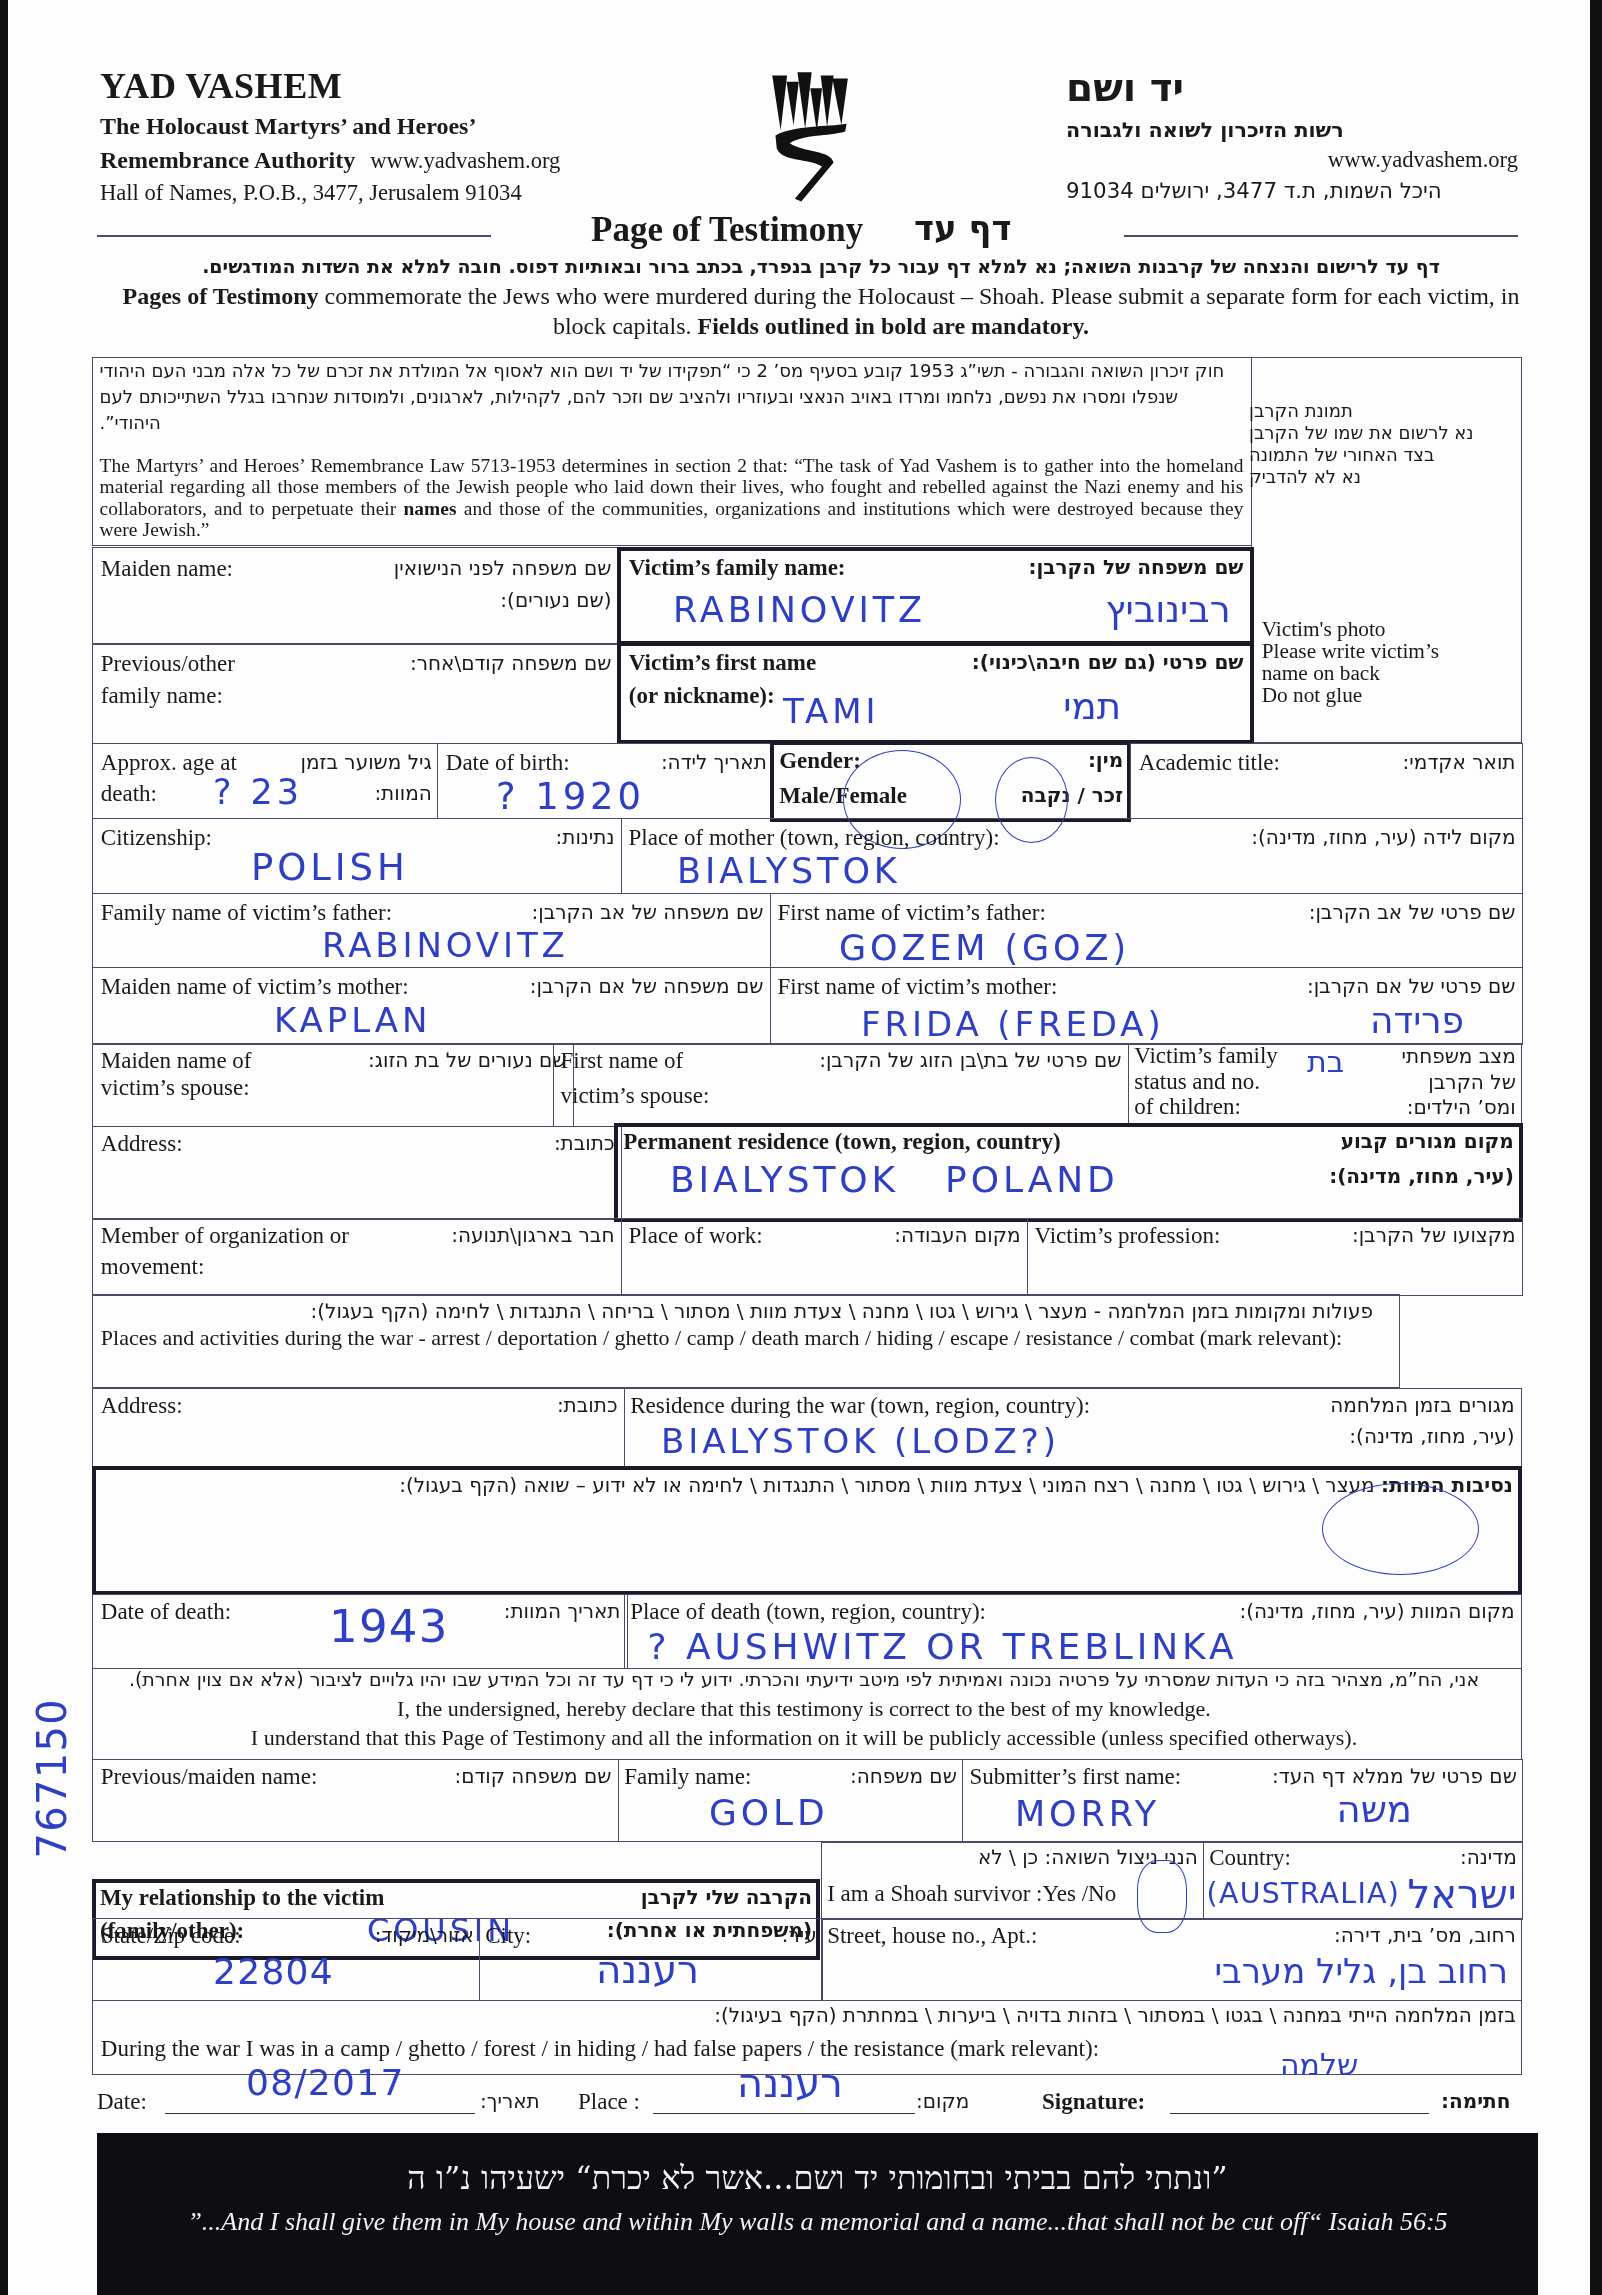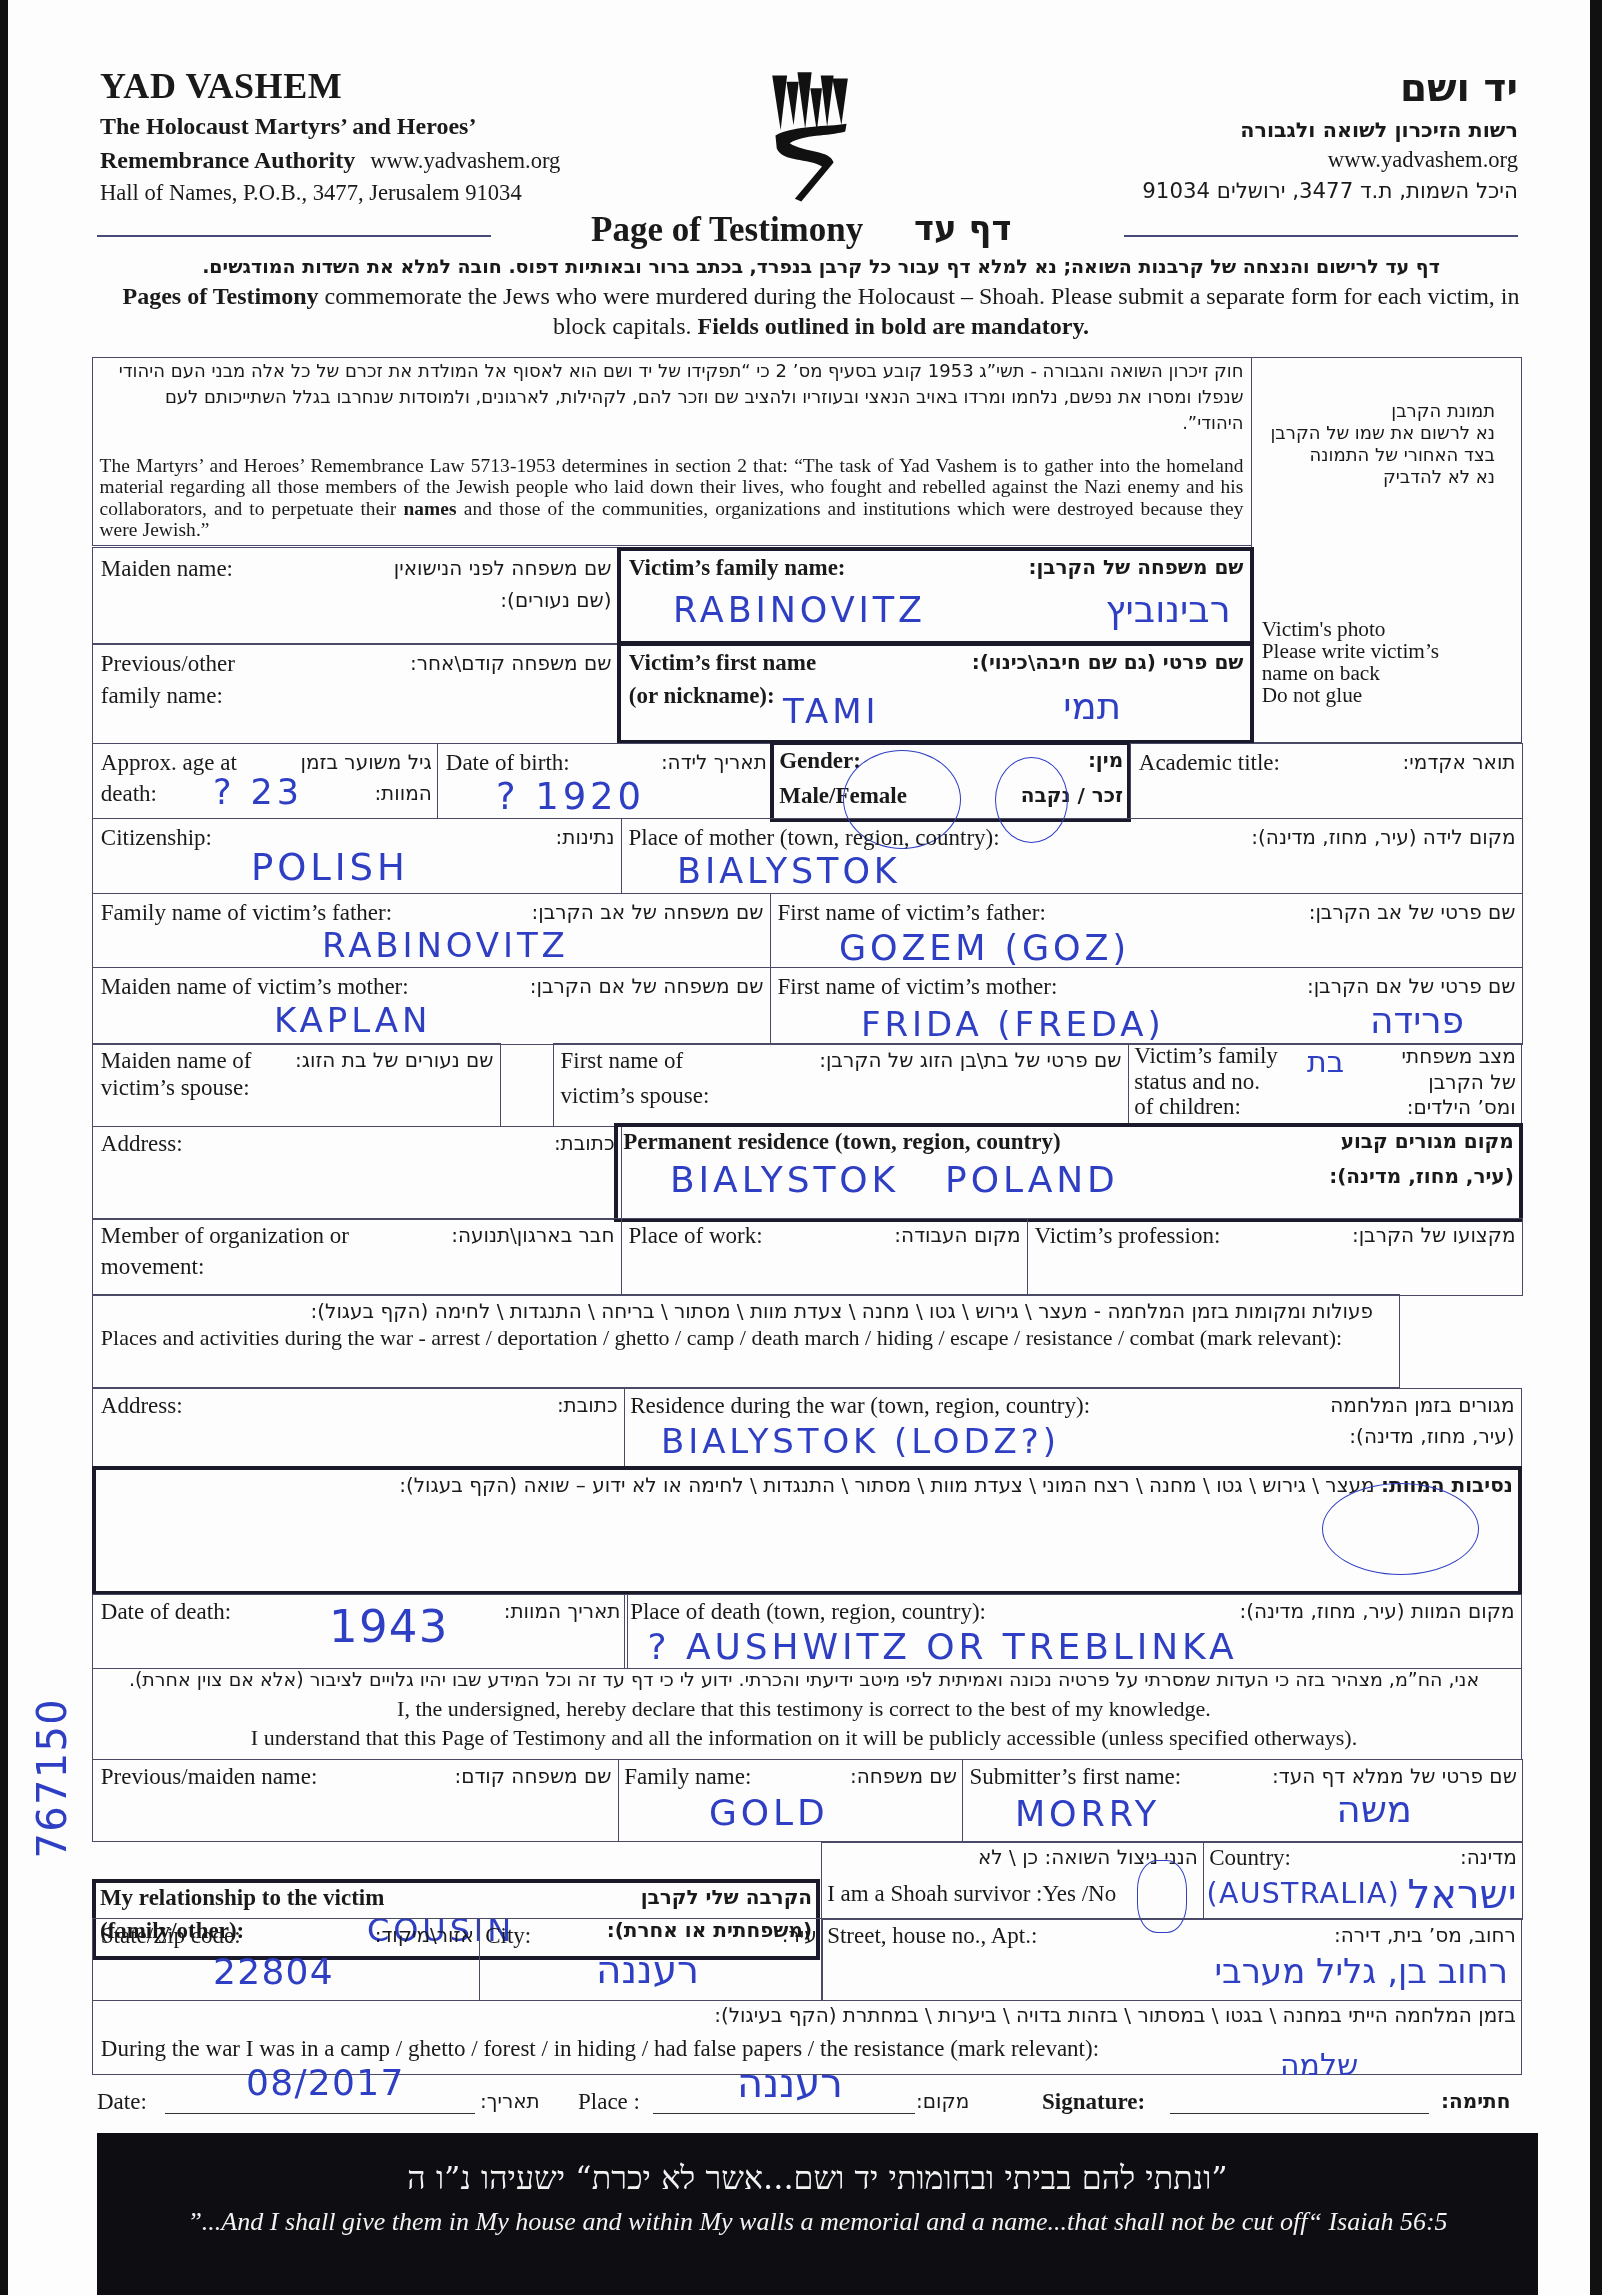--- a/index.html
+++ b/index.html
@@ -1,21 +1,21 @@
 <!DOCTYPE html>
 <html style="font-size:10.3px"><head>
 <meta charset="utf-8">
 <style>
   html,body{margin:0;padding:0;}
   body{width:1603px;height:2295px;background:#fdfdfd;position:relative;overflow:hidden;
        font-family:"Liberation Serif","DejaVu Serif",serif;color:#1a1a1a;}
   .scan-edge-left{position:absolute;left:0;top:0;width:7.8px;height:2295px;background:#111;}
   .scan-edge-right{position:absolute;right:0;top:0;width:13px;height:2295px;background:#111;}
   .abs{position:absolute;}
-  .he{direction:rtl;text-align:right;font-family:"DejaVu Sans","Liberation Sans",sans-serif;}
+  .he{direction:rtl;text-align:left;font-family:"DejaVu Sans","Liberation Sans",sans-serif;}
   .hand{color:#2f3fc4;font-family:"DejaVu Sans","Liberation Sans",sans-serif;font-weight:400;letter-spacing:3.9px;}
   .hand-he{color:#2f3fc4;font-family:"DejaVu Sans","Liberation Sans",sans-serif;direction:rtl;}
   
   .org-title{left:100px;top:65px;font-size:36px;font-weight:bold;letter-spacing:0.6px;}
   .org-sub{left:100px;font-size:24px;font-weight:bold;}
   .org-line{left:100px;font-size:22.6px;}
   .hdr-rule{height:1.9px;background:#4a4a7a;}
   .page-title{left:591px;top:210px;font-size:35px;font-weight:bold;}
   .page-title-he{left:914px;top:208px;font-size:34px;font-weight:bold;}
   .intro{left:97px;width:1448px;text-align:center;font-size:24px;line-height:30px;}
@@ -168,21 +168,21 @@
   <div class="hlbl" style="right:6.5px;top:2.6px">שם משפחה של אם הקרבן:</div>
   <div class="val hand" style="left:181px;top:32px;font-size:34px">KAPLAN</div>
 </div>
 <div class="cell" style="left:770px;top:967px;width:753px;height:78px">
   <div class="lbl" style="left:6.5px;top:2.6px">First name of victim’s mother:</div>
   <div class="hlbl" style="right:6.5px;top:2.6px">שם פרטי של אם הקרבן:</div>
   <div class="val hand" style="left:90px;top:36px;font-size:34px">FRIDA (FREDA)</div>
   <div class="val hand-he" style="right:58px;top:32px;font-size:36px">פרידה</div>
 </div>
 
-<div class="cell" style="left:92px;top:1043px;width:409px;height:84px">
+<div class="cell" style="left:92px;top:1043px;width:482px;height:84px">
   <div class="lbl" style="left:7.8px;top:1.3px">Maiden name of</div>
   <div class="lbl" style="left:7.8px;top:28.4px">victim’s spouse:</div>
   <div class="hlbl" style="right:6.5px;top:1.3px">שם נעורים של בת הזוג:</div>
 </div>
 <div class="cell" style="left:553px;top:1043px;width:576px;height:84px">
   <div class="lbl" style="left:6.5px;top:1.3px">First name of</div>
   <div class="lbl" style="left:6.5px;top:36px">victim’s spouse:</div>
   <div class="hlbl" style="right:6.5px;top:1.3px">שם פרטי של בת\בן הזוג של הקרבן:</div>
 </div>
 <div class="cell" style="left:1128px;top:1043px;width:394px;height:84px">

